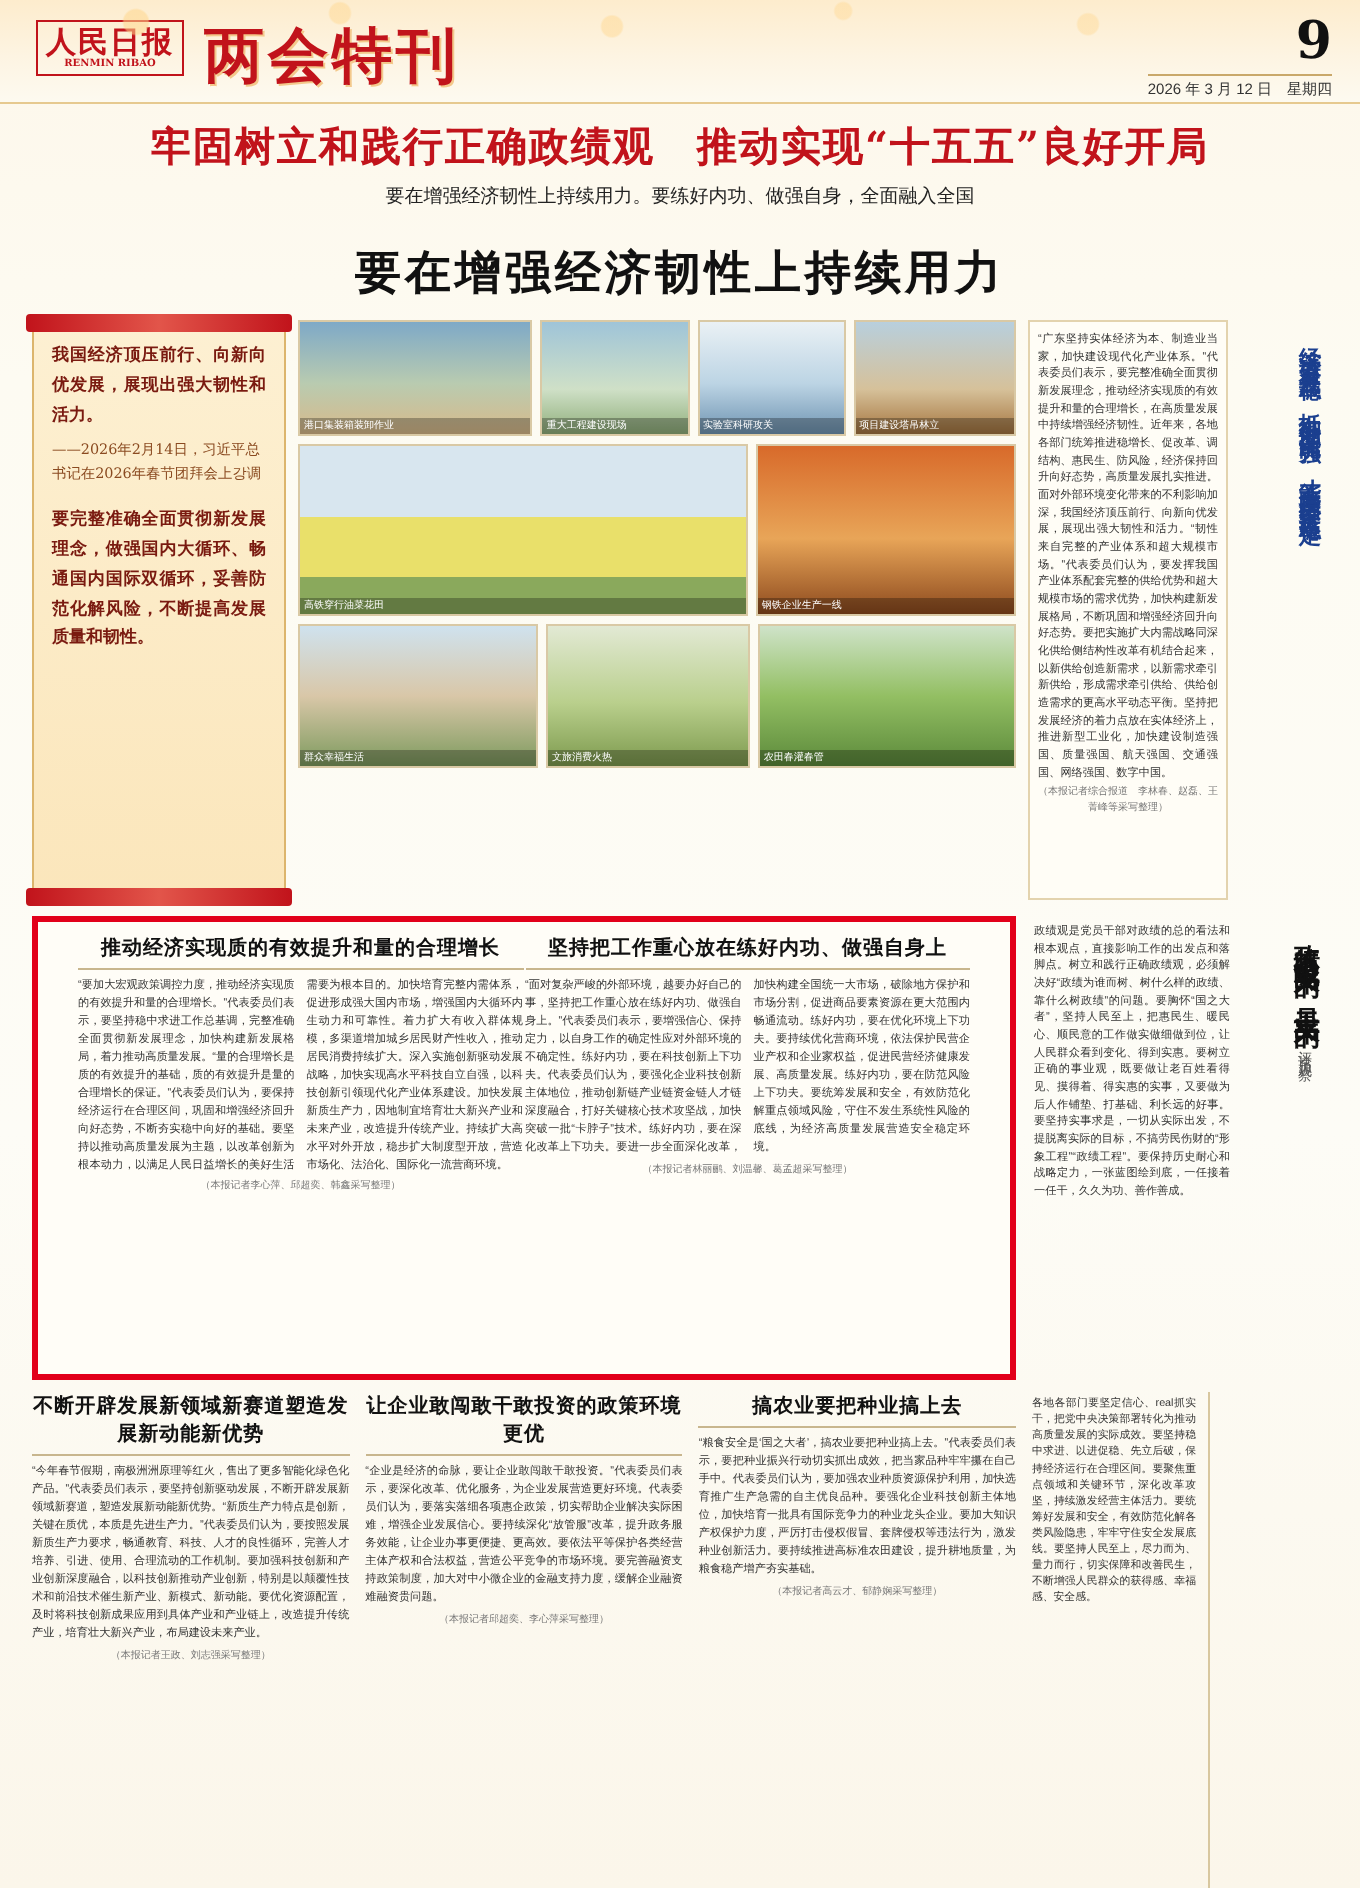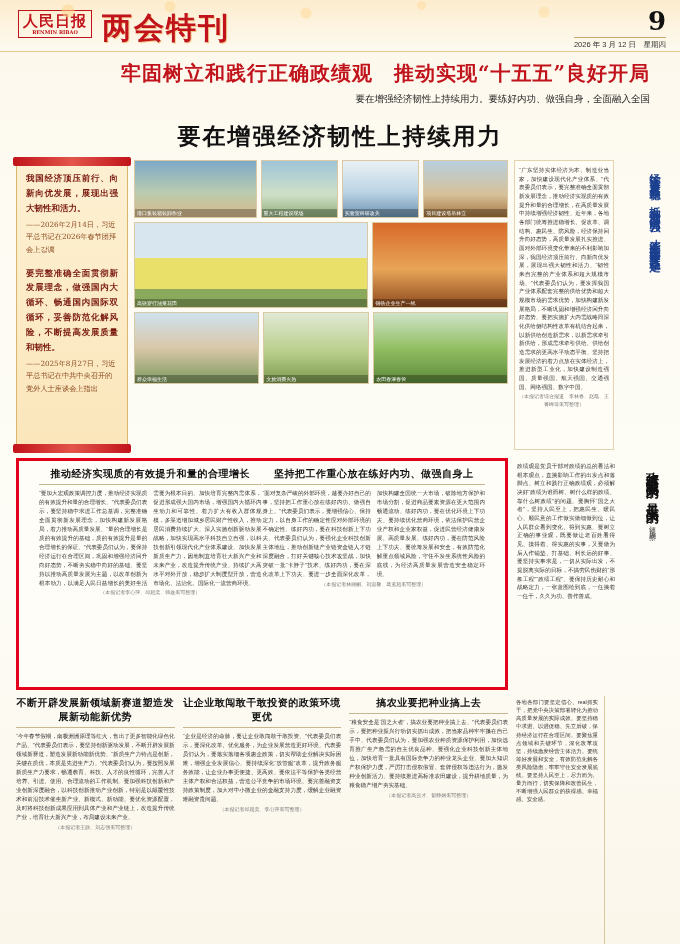--- a/index.html
+++ b/index.html
@@ -74,21 +74,21 @@
   .dateline {
     font-size:7.5px;
     color:#333;
     margin-top:3px;
     border-top:1px solid #c9a86a;
     padding-top:2px;
     white-space:nowrap;
     text-align:right;
   }
   
-  .headline-wrap{ text-align:right; padding:8px 30px 4px; }
+  .headline-wrap{ text-align:center; padding:8px 30px 4px; }
   .headline-main{
     color:#c1131b;
     font-family:"DejaVu Serif", serif;
     font-weight:700;
     font-size:20px;
     letter-spacing:1px;
     line-height:1.3;
   }
   .headline-sub{
     font-size:9.5px;
@@ -107,21 +107,21 @@
     margin:10px 0 8px;
   }
   
   .top-zone{
     display:flex;
     gap:6px;
     padding:0 16px;
     height:290px;
   }
   .scroll-col{
-    width:112px;
+    width:127px;
     background: linear-gradient(180deg,#fdf0d2,#fbe6bb);
     border:1px solid #dcb56d;
     border-radius:2px;
     position:relative;
     padding:10px 9px;
     font-family:"DejaVu Serif", serif;
   }
   .scroll-col:before, .scroll-col:after{
     content:"";
     position:absolute; left:-4px; right:-4px; height:9px;
@@ -305,21 +305,20 @@
   <div class="section-title">要在增强经济韧性上持续用力</div>
 
   <div class="top-zone">
     <div class="scroll-col">
       <div class="quote">
         <span>我国经济顶压前行、向新向优发展，展现出强大韧性和活力。</span>
         <span class="attr">——2026年2月14日，习近平总书记在2026年春节团拜会上강调</span>
       </div>
       <div class="quote">
         <span>要完整准确全面贯彻新发展理念，做强国内大循环、畅通国内国际双循环，妥善防范化解风险，不断提高发展质量和韧性。</span>
-        <span class="attr">——2025年8月27日，习近平总书记在中共中央召开的党外人士座谈会上指出</span>
       </div>
     </div>
 
     <div class="photo-col">
       <div class="photo-row">
         <div class="ph p1">
             <span class="cap">港口集装箱装卸作业</span>
           </div>
         <div class="ph p2">
             <span class="cap">重大工程建设现场</span>

